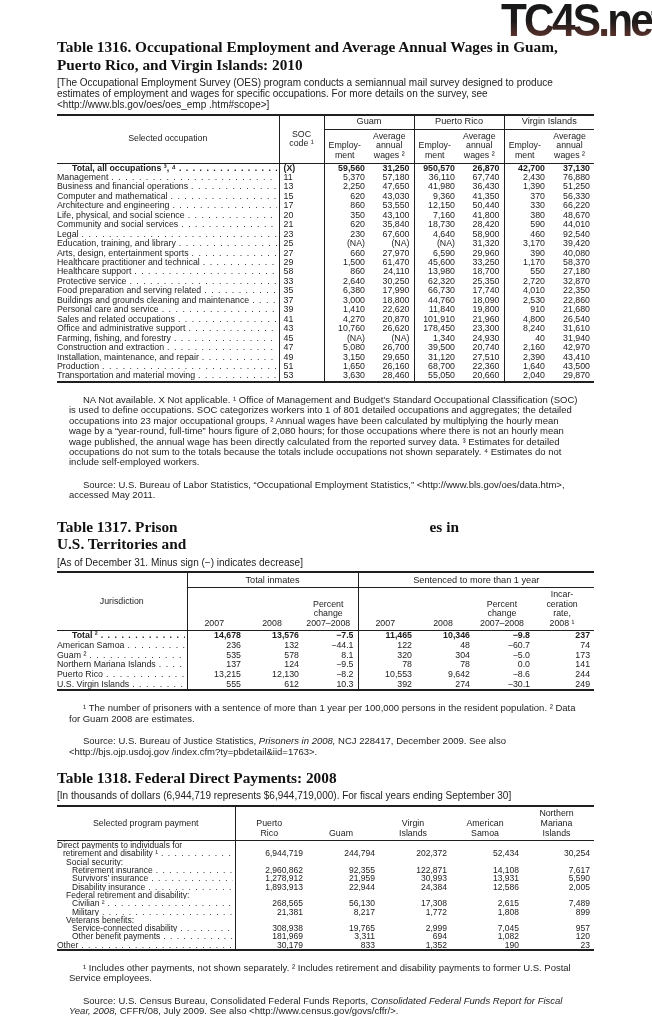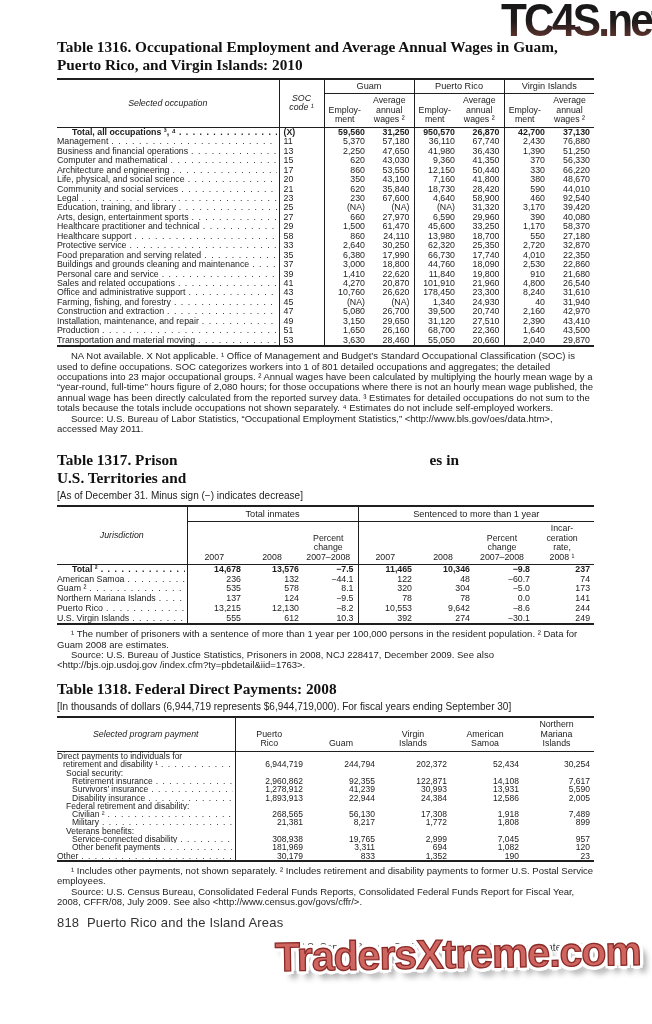--- a/index.html
+++ b/index.html
@@ -19,21 +19,21 @@
   .titlegap{display:inline-block; width:252px;}
 
   
   table{border-collapse:collapse; table-layout:fixed; width:537px;
         border-top:2px solid #1f1f1f; border-bottom:2px solid #1f1f1f;}
   th{font-weight:normal; white-space:pre-line; color:#1b1b1b;}
   td,th{padding:0; vertical-align:bottom; overflow:hidden;}
   .brd{border-right:1px solid #1f1f1f;}
   tr.sub th, th.rsp{border-bottom:1px solid #1f1f1f;}
   th.grph{border-bottom:1px solid #1f1f1f; text-align:center; vertical-align:middle;}
-  th.lblh{text-align:center; vertical-align:middle;font-style:italic;}
+  th.lblh{text-align:center; vertical-align:middle;}
   th.numh{text-align:center; padding:2px 4px 2px 0; vertical-align:bottom;}
   td.num{text-align:right; padding-right:4px; white-space:nowrap;}
   td.soc{text-align:left; padding-left:4px;}
   tr.bold td{font-weight:bold;}
   td.lbl{white-space:nowrap;}
   .lblline{display:flex; align-items:baseline; overflow:hidden;}
   .lblline .txt{white-space:nowrap;}
   .dots{flex:1 1 auto; overflow:hidden; white-space:nowrap; margin:0 2px 0 3px; letter-spacing:1px;}
   .dots::after{content:". . . . . . . . . . . . . . . . . . . . . . . . . . . . . . . . . . . . . . . . . . . . . . . . . . . . . . . .";}
   .ind1 .lblline{padding-left:9px;}
@@ -52,22 +52,22 @@
   .t1317 th.grph{height:14px; font-size:9.2px;}
   .t1317 tbody td{line-height:9.7px; font-size:8.8px;}
 
   
   .t1318{font-size:8.6px;}
   .t1318 thead th{font-size:8.8px; line-height:9.6px;margin-top:48px;}
   .t1318 tbody td{line-height:8.3px; font-size:8.5px;}
 
   
   .fnblock{margin:4px 0 0 0;}
-  .fn, .src{font-size:9.5px; line-height:10.4px; margin:0; text-indent:14px; color:#1d1d1d;}
-  .src .it{}
+  .fn, .src{font-size:9.5px; line-height:10.4px; margin:12px; text-indent:14px; color:#1d1d1d;}
+  .src .it{font-style:italic;}
 
   .sect{margin-bottom:0;}
   .s1317{position:relative; margin-top:17px;}
   .s1318{margin-top:9px;}
 
   
   .footer{position:relative; margin-top:7px; width:537px;}
   .pageline{font-size:13px; color:#333; letter-spacing:0.2px;}
   .censusline{font-size:10px; color:#3a3a3a; text-align:right; margin-top:12px; padding-right:0px;}
 
@@ -103,20 +103,21 @@
 <body>
 
 <div class="page">
 
   <div class="wm-tc4s">TC4S.net</div>
 
   <div class="content">
 
     <section class="sect s1316">
       <h2 class="ttl"><span>Table 1316. Occupational Employment and Average Annual Wages in Guam,</span><br><span>Puerto Rico, and Virgin Islands: 2010</span></h2>
+      <p class="bracket">[The Occupational Employment Survey (OES) program conducts a semiannual mail survey designed to produce estimates of employment and wages for specific occupations. For more details on the survey, see &lt;http://www.bls.gov/oes/oes_emp .htm#scope&gt;]</p>
 
       <table class="t1316">
         <colgroup>
           <col style="width:222px">
             <col style="width:45px">
           <col style="width:45px">
             <col style="width:45px">
           <col style="width:45px">
             <col style="width:45px">
           <col style="width:45px">
@@ -709,21 +710,21 @@
               <td class="num">7,617</td>
             </tr>
             <tr>
               <td class="lbl brd ind2">
                 <div class="lblline">
                   <span class="txt">Survivors’ insurance</span>
                   <span class="dots"></span>
                 </div>
               </td>
               <td class="num">1,278,912</td>
-              <td class="num">41,239</td>
+              <td class="num">21,959</td>
               <td class="num">30,993</td>
               <td class="num">13,931</td>
               <td class="num">5,590</td>
             </tr>
             <tr>
               <td class="lbl brd ind2">
                 <div class="lblline">
                   <span class="txt">Disability insurance</span>
                   <span class="dots"></span>
                 </div>
@@ -745,21 +746,21 @@
             <tr>
               <td class="lbl brd ind2">
                 <div class="lblline">
                   <span class="txt">Civilian ²</span>
                   <span class="dots"></span>
                 </div>
               </td>
               <td class="num">268,565</td>
               <td class="num">56,130</td>
               <td class="num">17,308</td>
-              <td class="num">1,918</td>
+              <td class="num">2,615</td>
               <td class="num">7,489</td>
             </tr>
             <tr>
               <td class="lbl brd ind2">
                 <div class="lblline">
                   <span class="txt">Military</span>
                   <span class="dots"></span>
                 </div>
               </td>
               <td class="num">21,381</td>

